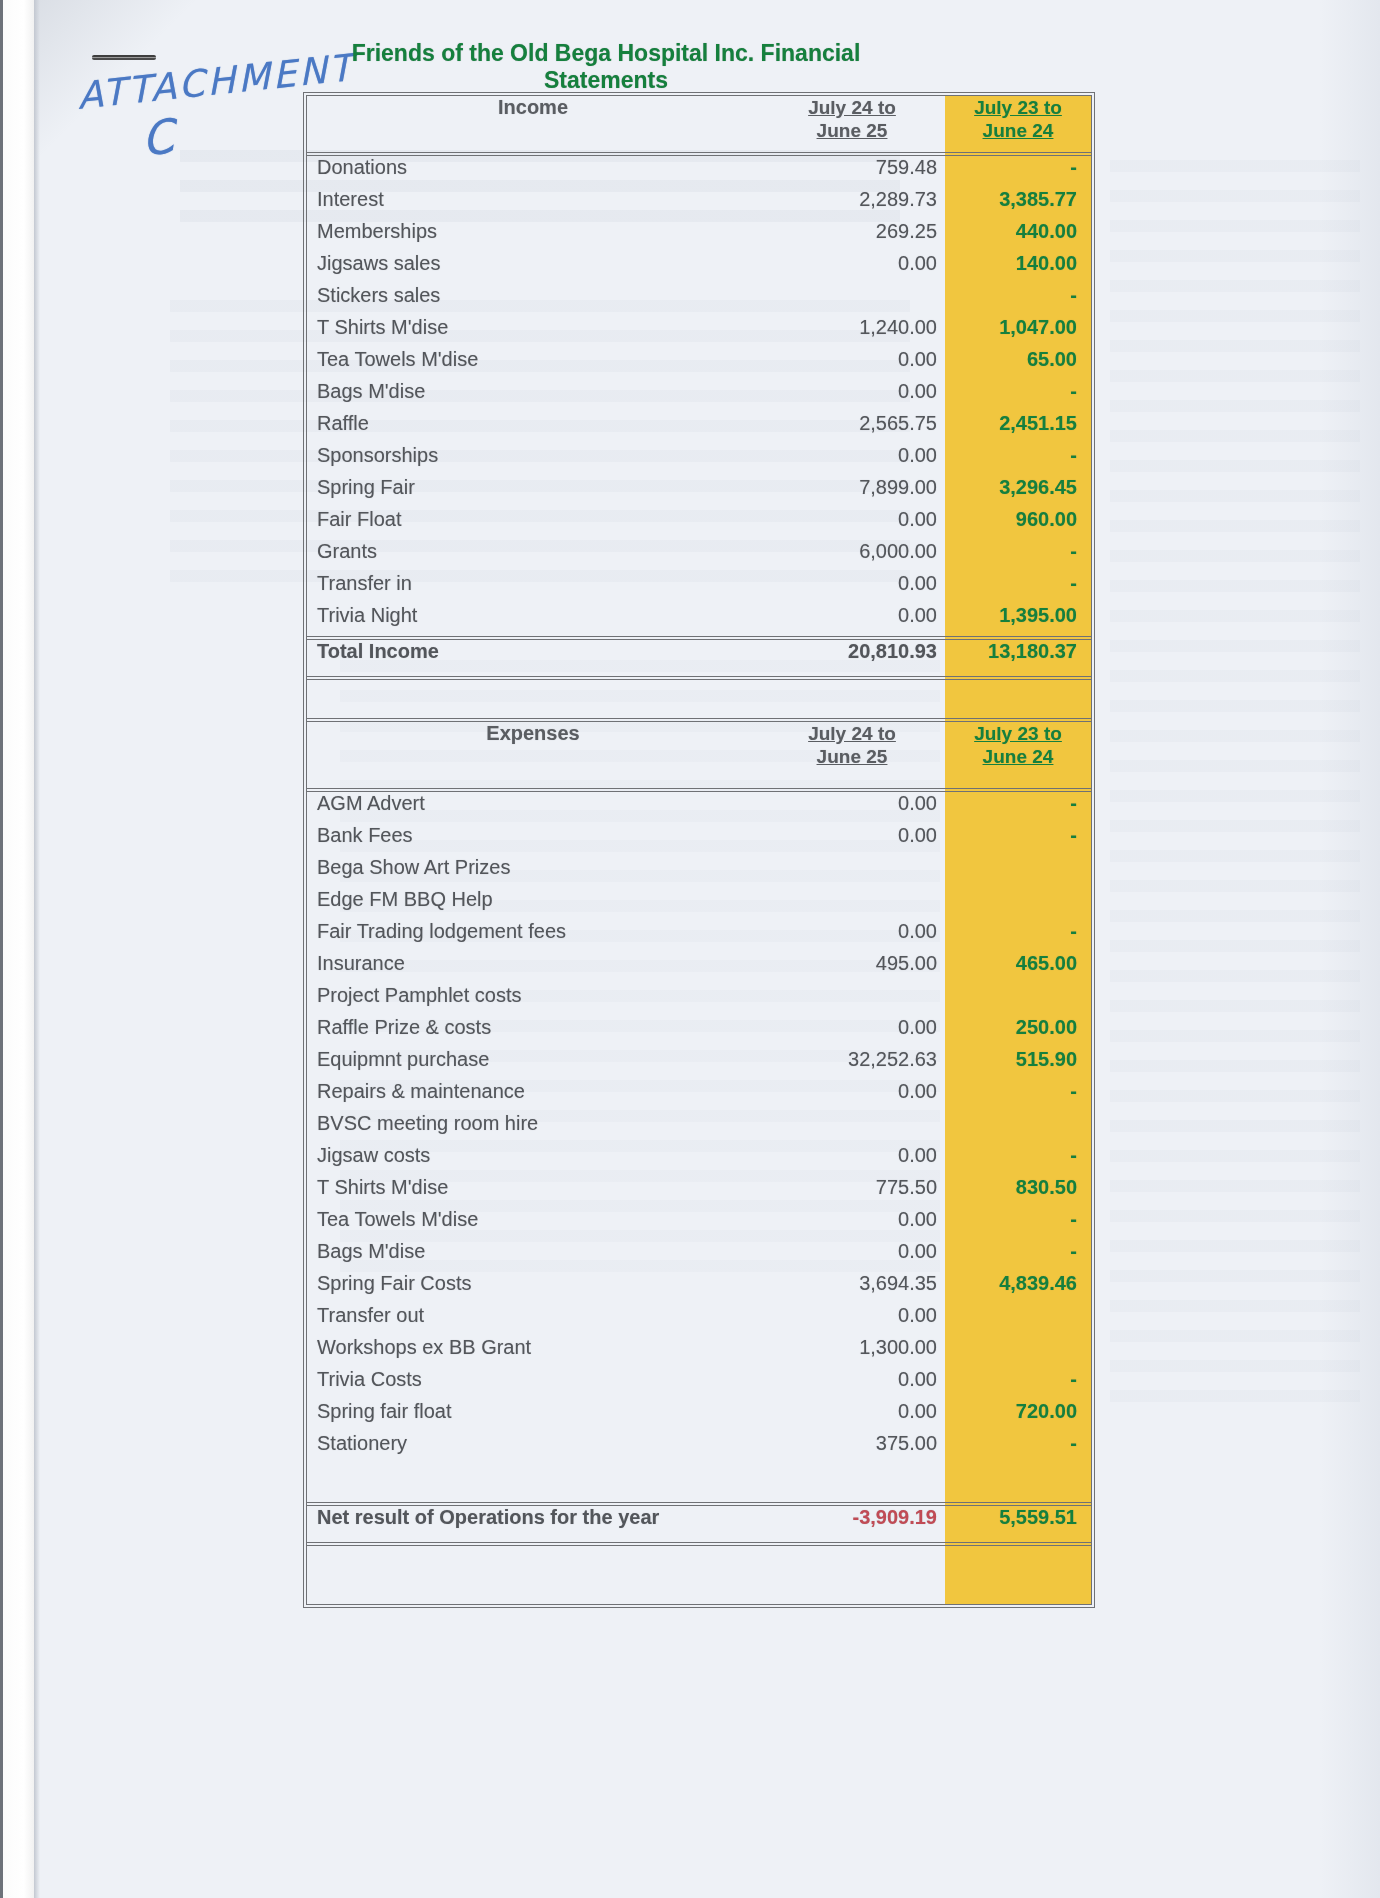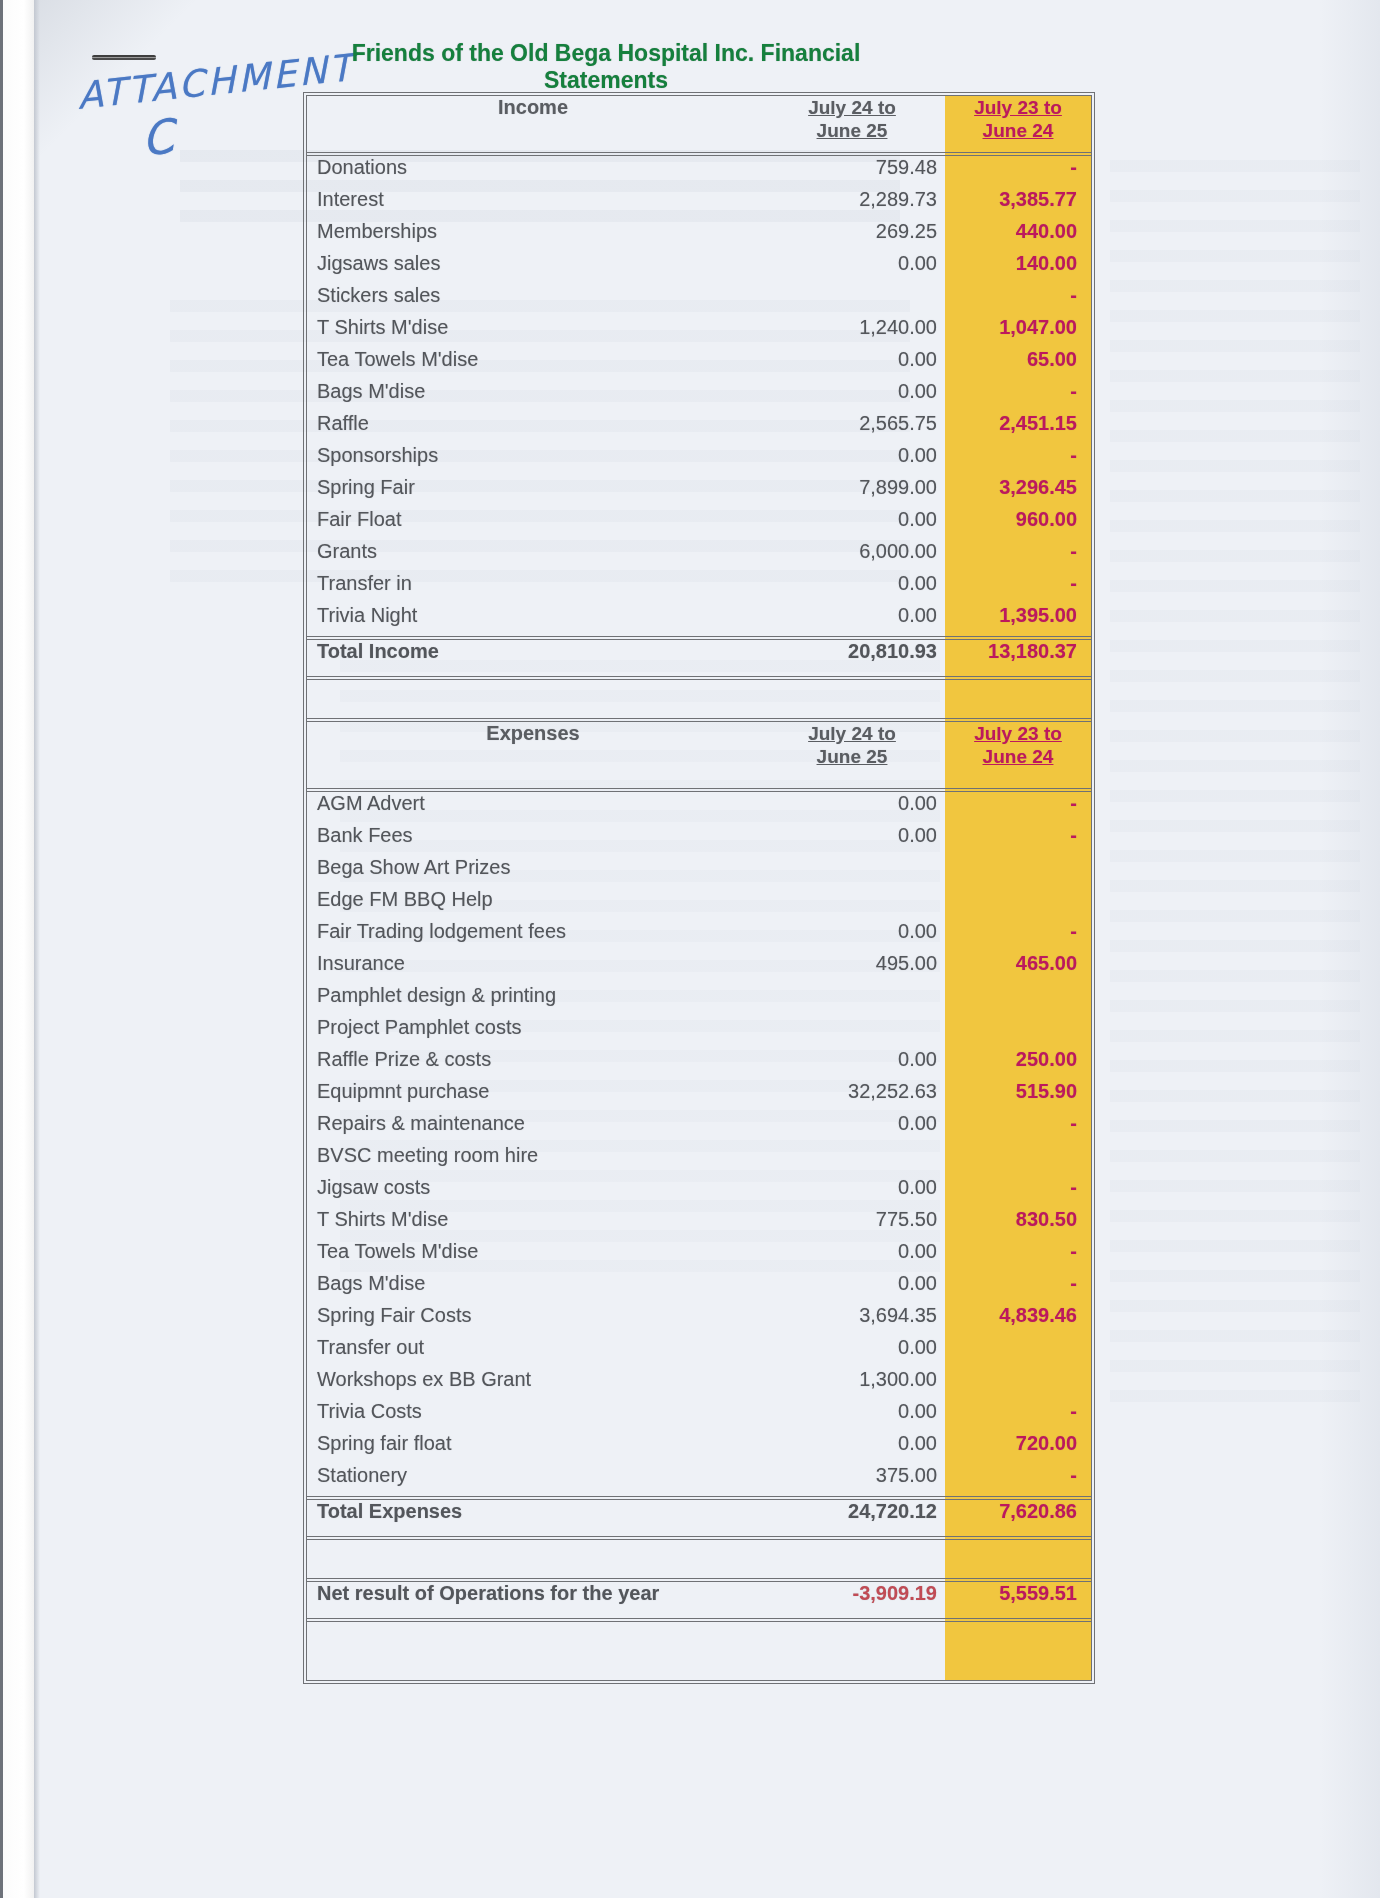--- a/index.html
+++ b/index.html
@@ -35,21 +35,21 @@
     text-shadow:0 0 1px rgba(78,81,86,.45);}
   
   .fintable{position:absolute;left:303px;top:92px;width:792px;
     border:4px double #6f7175;box-sizing:border-box;
     text-shadow:0 0 1px rgba(85,88,93,.35);}
   .yellow-strip{position:absolute;top:0;bottom:0;right:0;width:146px;
     background:#f1c63f;z-index:0;}
   .trow,.thead{position:relative;z-index:1;display:flex;align-items:flex-start;}
   .c-label{width:452px;padding-left:10px;box-sizing:border-box;text-align:left;}
   .c-cur{width:186px;padding-right:8px;box-sizing:border-box;text-align:right;}
-  .c-prev{width:146px;padding-right:14px;box-sizing:border-box;text-align:right;font-weight:bold;color:#be185d;}
+  .c-prev{width:146px;padding-right:14px;box-sizing:border-box;text-align:right;font-weight:bold;color:#15803d;}
   .trow{height:32px;font-size:20px;}
   .thead{border-bottom:4px double #6f7175;font-weight:bold;color:#5a5d62;}
   .thead .c-label{text-align:center;padding-left:0;font-size:20px;}
   .thead .c-cur,.thead .c-prev{text-align:center;padding:0 6px;font-size:19px;line-height:23px;text-decoration:underline;}
   .head-income{height:56px;}
   .head-expenses{height:66px;}
   .total-row{height:36px;font-size:20px;font-weight:bold;color:#53565b;
     border-top:4px double #6f7175;border-bottom:4px double #6f7175;}
   .gap-row{height:38px;border-bottom:4px double #6f7175;position:relative;z-index:1;}
   .net-row{height:36px;font-size:20px;font-weight:bold;
@@ -234,25 +234,20 @@
         <div class="c-cur">0.00</div>
         <div class="c-prev">-</div>
       </div>
 
       <div class="trow">
         <div class="c-label">Insurance</div>
         <div class="c-cur">495.00</div>
         <div class="c-prev">465.00</div>
       </div>
 
-      <div class="trow">
-        <div class="c-label">Pamphlet design &amp; printing</div>
-        <div class="c-cur"></div>
-        <div class="c-prev"></div>
-      </div>
 
 
       <div class="trow">
         <div class="c-label">Project Pamphlet costs</div>
         <div class="c-cur"></div>
         <div class="c-prev"></div>
       </div>
 
       <div class="trow">
         <div class="c-label">Raffle Prize &amp; costs</div>
@@ -332,25 +327,20 @@
         <div class="c-prev">720.00</div>
       </div>
 
       <div class="trow">
         <div class="c-label">Stationery</div>
         <div class="c-cur">375.00</div>
         <div class="c-prev">-</div>
       </div>
     </div>
 
-  <div class="trow total-row">
-    <div class="c-label">Total Expenses</div>
-    <div class="c-cur">24,720.12</div>
-    <div class="c-prev">7,620.86</div>
-  </div>
 
   <div class="gap-row"></div>
 
   <div class="trow net-row">
     <div class="c-label">Net result of Operations for the year</div>
     <div class="c-cur">-3,909.19</div>
     <div class="c-prev">5,559.51</div>
   </div>
 
   <div class="tail-row"></div>

